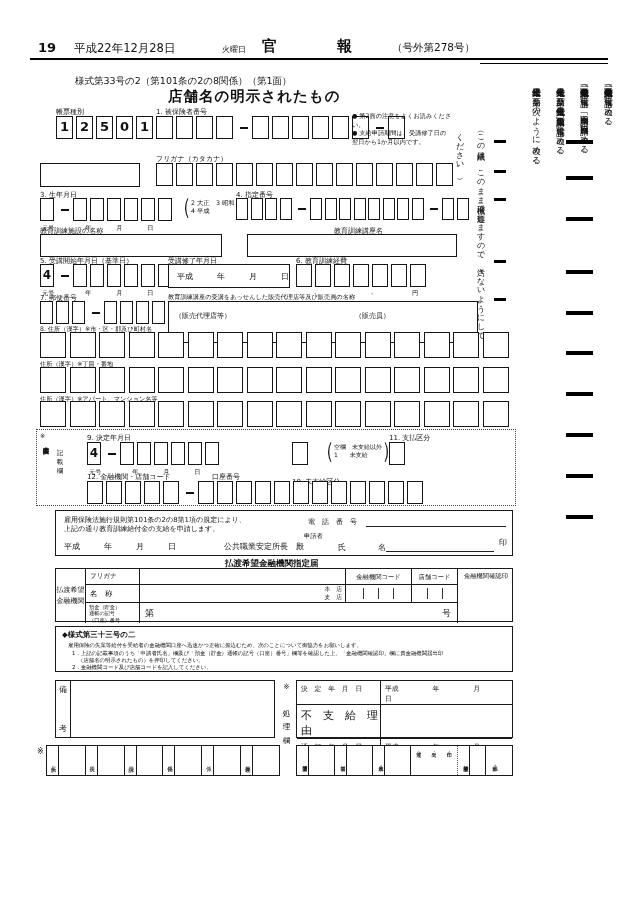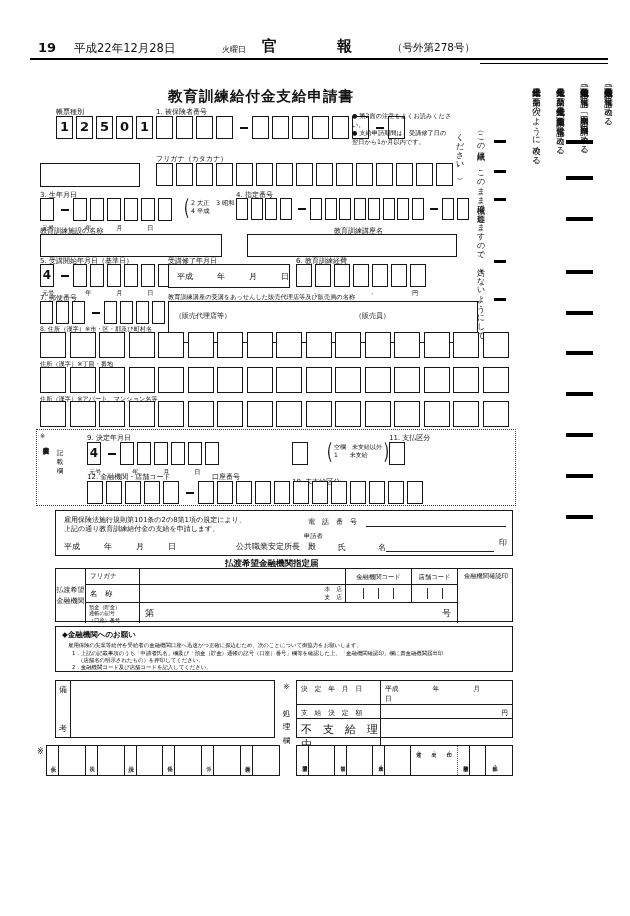--- a/index.html
+++ b/index.html
@@ -71,21 +71,22 @@
   <div class="bar" style="left:494px;top:170px;width:12px;height:3px;"></div>
   <div class="bar" style="left:494px;top:198px;width:12px;height:3px;"></div>
   <div class="bar" style="left:494px;top:260px;width:12px;height:3px;"></div>
   <div class="bar" style="left:494px;top:298px;width:12px;height:3px;"></div>
   <div class="bar" style="left:494px;top:333px;width:12px;height:3px;"></div>
 
   <div class="abs vlist" style="left:452px;top:128px;height:210px;width:42px;font-size:8px;line-height:16px;">
     <div>（この用紙は、このまま機械で処理しますので、汚さないようにしてください。）</div>
   </div>
 
-  <div class="abs" style="left:168px;top:87px;font-size:14.5px;font-weight:bold;letter-spacing:1px;">教育訓練給付金支給申請書</div>
+  <div class="abs" style="left:75px;top:75px;font-size:9.5px;">様式第33号の2（第101条の2の8関係）（第1面）</div>
+  <div class="abs" style="left:168px;top:87px;font-size:14.5px;font-weight:bold;letter-spacing:1px;">店舗名の明示されたもの</div>
 
   <div class="abs lbl" style="left:56px;top:107px;">帳票種別</div>
   <div class="abs boxes b17" style="left:56px;top:116px;">
       <span class="bx">1</span>
       <span class="bx">2</span>
       <span class="bx">5</span>
       <span class="bx">0</span>
       <span class="bx">1</span>
     </div>
   <div class="abs lbl" style="left:156px;top:107px;">1. 被保険者番号</div>
@@ -338,21 +339,21 @@
       </span>
   </div>
 
   <div class="abs tbl" style="left:55px;top:510px;width:458px;height:46px;">
     <span class="abs lbl" style="left:8px;top:4px;">雇用保険法施行規則第101条の2の8第1項の規定により、</span>
     <span class="abs lbl" style="left:8px;top:13px;">上記の通り教育訓練給付金の支給を申請します。</span>
     <span class="abs lbl" style="left:252px;top:6px;">電　話　番　号</span>
     <span class="abs ul" style="left:310px;top:6px;width:140px;height:9px;"></span>
     <span class="abs lbl-s" style="left:248px;top:21px;">申請者</span>
     <span class="abs" style="left:8px;top:30px;font-size:8px;">平成　　　年　　　月　　　日</span>
-    <span class="abs" style="left:168px;top:30px;font-size:8px;margin-left:12px;">公共職業安定所長　殿</span>
+    <span class="abs" style="left:168px;top:30px;font-size:8px;">公共職業安定所長　殿</span>
     <span class="abs" style="left:282px;top:31px;font-size:8px;">氏　　　　名</span>
     <span class="abs ul" style="left:330px;top:31px;width:108px;height:9px;"></span>
     <span class="abs" style="left:443px;top:26px;font-size:8px;">印</span>
   </div>
 
   <div class="abs" style="left:225px;top:558px;font-size:8.5px;font-weight:bold;">払渡希望金融機関指定届</div>
   <div class="abs tbl" style="left:55px;top:568px;width:458px;height:54px;display:grid;grid-template-columns:30px 54px 206px 66px 46px 56px;grid-template-rows:16px 18px 20px;">
     <div class="cell br" style="grid-row:1/4;grid-column:1;display:flex;flex-direction:column;justify-content:center;align-items:center;font-size:7px;line-height:11px;">
       <span>払渡希望</span>
       <span>金融機関</span>
@@ -385,21 +386,21 @@
       <span style="display:block;">通帳の記号</span>
       <span style="display:block;">（口座）番号</span>
     </div>
     <div class="cell br" style="grid-row:3;grid-column:3/6;position:relative;font-size:9px;">
       <span class="abs" style="left:5px;top:4px;">第</span>
       <span class="abs" style="right:6px;top:4px;">号</span>
     </div>
   </div>
 
   <div class="abs tbl" style="left:55px;top:626px;width:458px;height:46px;">
-    <span class="abs" style="left:6px;top:3px;font-size:7.5px;font-weight:bold;">◆金融機関へのお願い</span>
+    <span class="abs" style="left:6px;top:3px;font-size:7.5px;font-weight:bold;">◆様式第三十三号の二</span>
     <span class="abs lbl-xs" style="left:12px;top:15px;">雇用保険の失業等給付を受給者の金融機関口座へ迅速かつ正確に振込むため、次のことについて御協力をお願いします。</span>
     <span class="abs lbl-xs" style="left:16px;top:23px;">1．上記の記載事項のうち「申請者氏名」欄及び「預金（貯金）通帳の記号（口座）番号」欄等を確認した上、「金融機関確認印」欄に貴金融機関届出印</span>
     <span class="abs lbl-xs" style="left:22px;top:30px;">（店舗名の明示されたもの）を押印してください。</span>
     <span class="abs lbl-xs" style="left:16px;top:37px;">2．金融機関コード及び店舗コードを記入してください。</span>
   </div>
 
   <div class="abs tbl" style="left:55px;top:680px;width:220px;height:58px;display:flex;">
     <div class="striplabel" style="width:15px;flex-direction:column;justify-content:space-between;align-items:center;padding:3px 0;">
       <span style="font-size:8px;">備</span>
       <span style="font-size:8px;">考</span>
@@ -407,24 +408,20 @@
     <div style="flex:1;"></div>
   </div>
 
   <div class="abs vtext" style="left:281px;top:682px;font-size:7.5px;letter-spacing:13px;">※処理欄</div>
   <div class="abs tbl" style="left:296px;top:680px;width:217px;height:58px;display:flex;flex-direction:column;">
     <div style="flex:1;display:flex;border-bottom:1px solid #1a1a1a;">
       <span class="br" style="width:84px;font-size:6.8px;padding:3px 0 0 4px;box-sizing:border-box;">決　定　年　月　日</span>
       <span style="flex:1;font-size:6.8px;padding:3px 4px 0 4px;">平成　　　　　年　　　　　月　　　　　日</span>
     </div>
     <div style="flex:1;display:flex;border-bottom:1px solid #1a1a1a;">
-      <span class="br" style="width:84px;font-size:6.8px;padding:3px 0 0 4px;box-sizing:border-box;">支　給　決　定　額</span>
-      <span style="flex:1;font-size:6.8px;padding:3px 4px 0 0;text-align:right;">円</span>
-    </div>
-    <div style="flex:1;display:flex;border-bottom:1px solid #1a1a1a;">
       <span class="br" style="width:84px;font-size:11px;padding:3px 0 0 4px;box-sizing:border-box;">不　支　給　理　由</span>
       <span style="flex:1;font-size:6.8px;padding:3px 4px 0 4px;"></span>
     </div>
     <div style="flex:1;display:flex;">
       <span class="br" style="width:84px;font-size:6.8px;padding:3px 0 0 4px;box-sizing:border-box;">通　知　年　月　日</span>
       <span style="flex:1;font-size:6.8px;padding:3px 4px 0 4px;">平成　　　　　年　　　　　月　　　　　日</span>
     </div>
   </div>
 
   <div class="abs" style="left:37px;top:747px;font-size:8px;">※</div>

